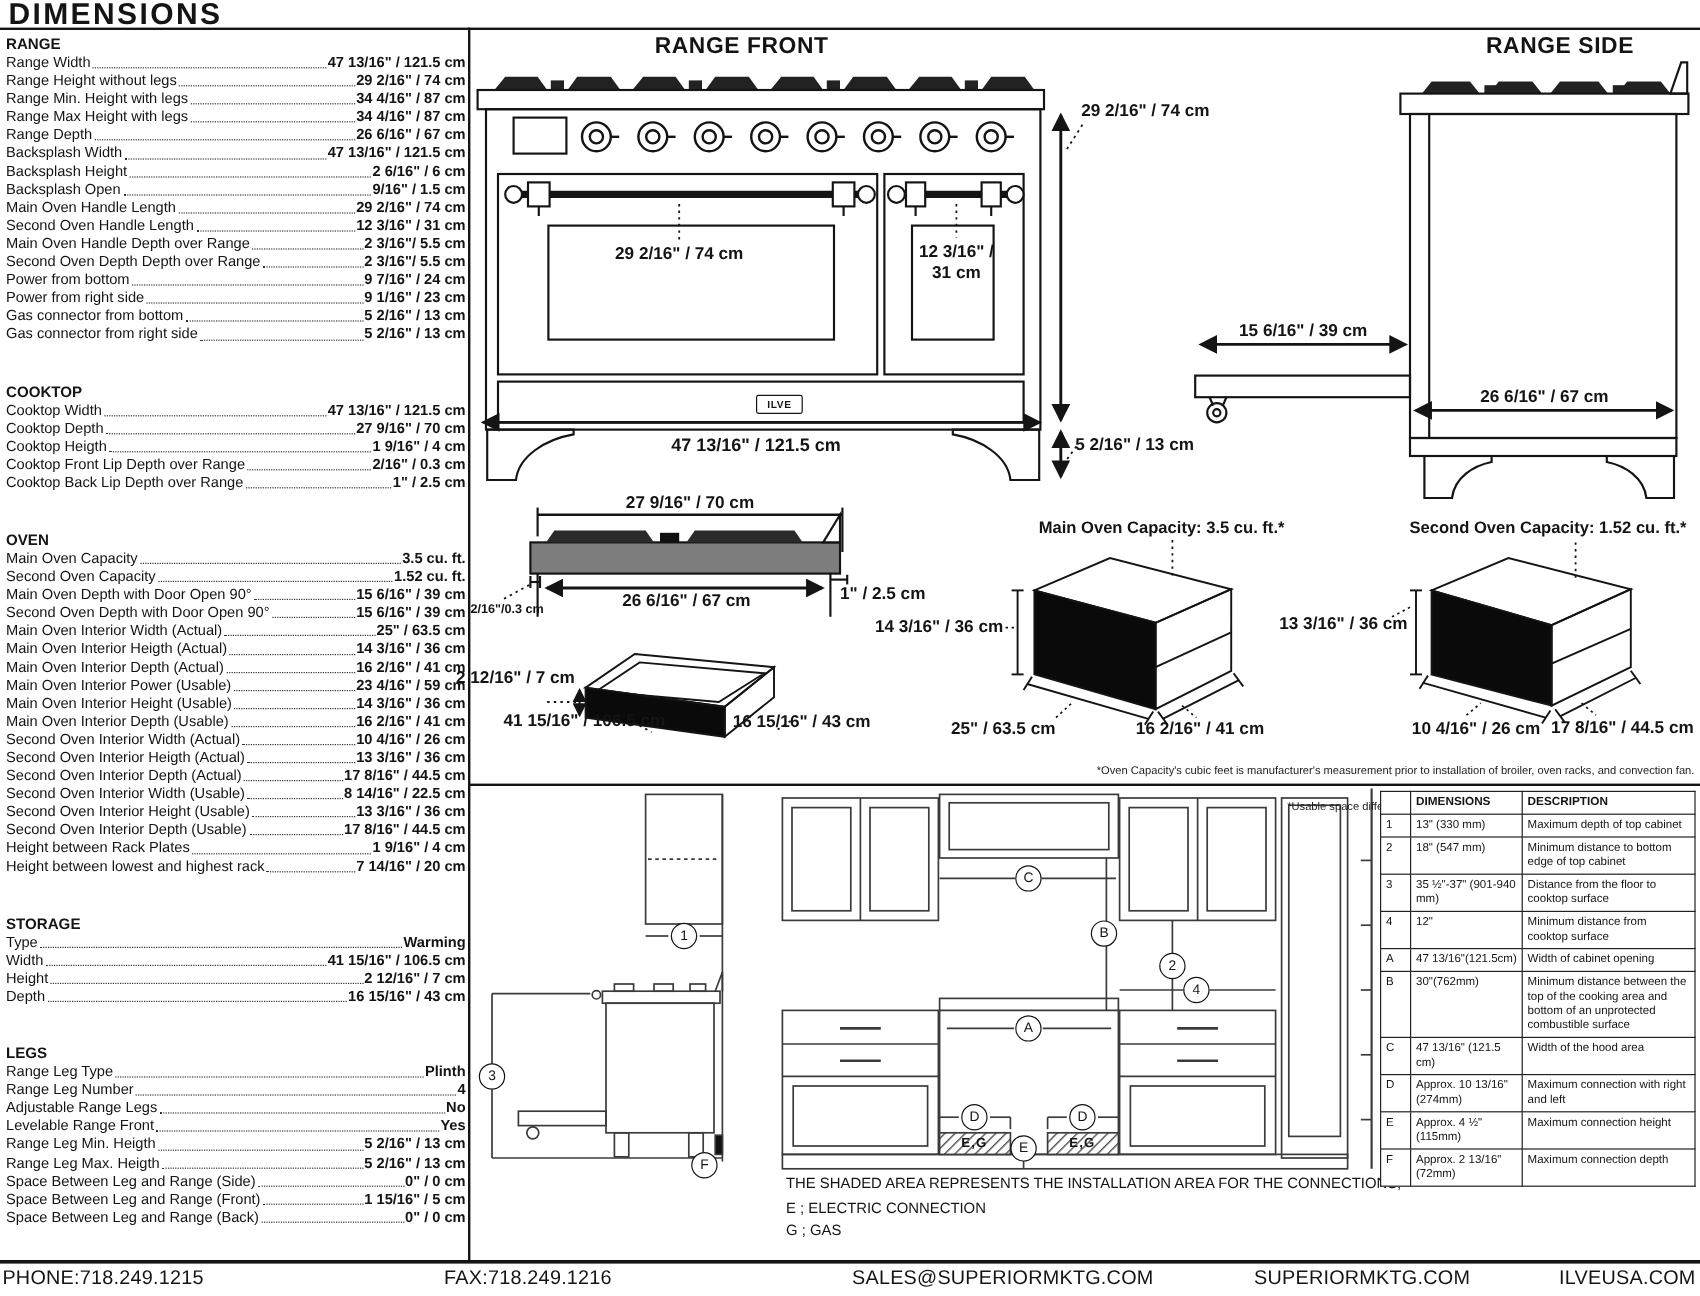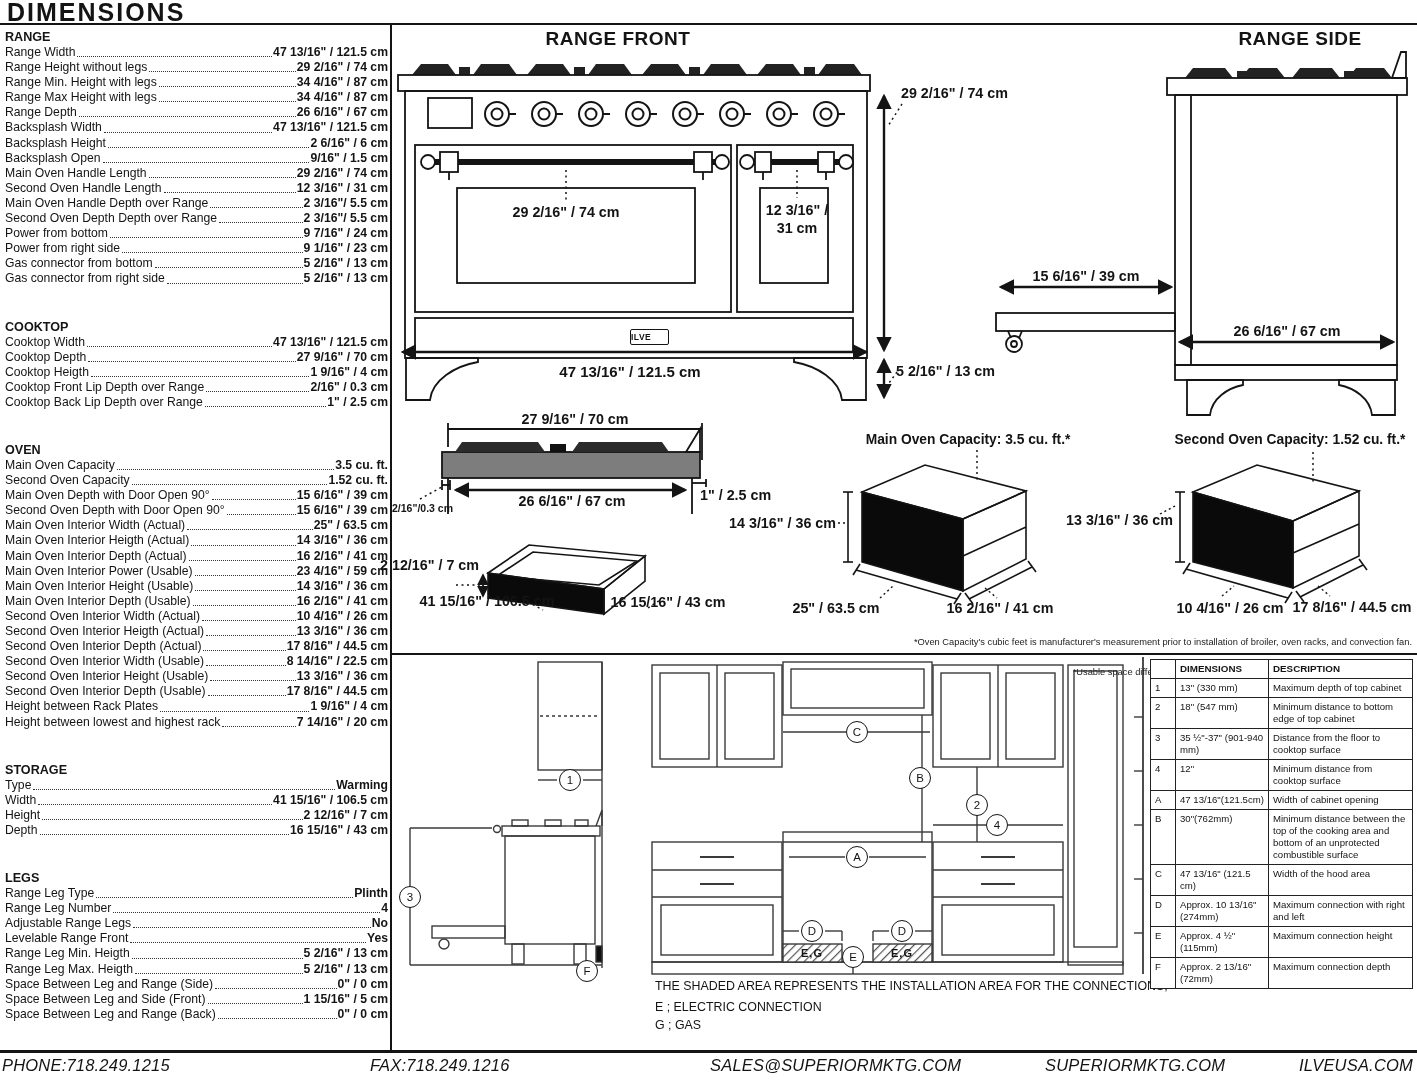--- a/index.html
+++ b/index.html
@@ -21,30 +21,30 @@
   .dim{position:absolute;font-weight:bold;font-size:14.3px;white-space:nowrap;}
   .dim.center{transform:translateX(-50%);}
   .dim.rightA{transform:translateX(-100%);}
   .dim.small{font-size:10.5px;}
   .footnote{position:absolute;right:5px;font-size:9.3px;color:#222;white-space:nowrap;text-align:right;}
   .marker{position:absolute;width:20px;height:20px;border:1.5px solid #141414;border-radius:50%;
           background:#fff;font-size:11.5px;line-height:20px;text-align:center;transform:translate(-50%,-50%);z-index:3;}
   .eg-label{position:absolute;font-size:11px;font-weight:bold;letter-spacing:1px;transform:translate(-50%,-50%);z-index:3;}
   .note-line{position:absolute;font-size:12.4px;white-space:nowrap;}
   .brand-badge{position:absolute;left:630px;top:329px;width:37px;height:14px;border:1.5px solid #141414;
-          border-radius:2px;font-size:8.5px;font-weight:bold;text-align:left;line-height:14px;letter-spacing:.5px;}
+          border-radius:2px;font-size:8.5px;font-weight:bold;text-align:center;line-height:14px;letter-spacing:.5px;}
   
   #install-table{position:absolute;left:1150px;top:659px;width:263px;border-collapse:collapse;
           font-size:9.6px;background:#fff;}
   #install-table th,#install-table td{border:1px solid #222;padding:3px 4px;vertical-align:top;text-align:left;line-height:1.25;}
   #install-table th{font-weight:bold;font-size:9.8px;}
   #install-table td:first-child{width:16px;}
   #install-table td:nth-child(2){width:84px;}
   
-  .footer-item{position:absolute;top:1056px;font-size:16.5px;letter-spacing:.2px;white-space:nowrap;font-style:italic;}
+  .footer-item{position:absolute;top:1056px;font-size:16.5px;letter-spacing:.2px;white-space:nowrap;}
   svg{position:absolute;left:0;top:0;}
 </style>
 </head>
 <body>
 
 <div id="page">
 
   <div id="page-title">DIMENSIONS</div>
   <div class="hline" style="left:0;top:23px;width:1417px;height:2.4px;"></div>
   <div class="vline" style="left:390px;top:23px;width:2px;height:1028px;"></div>
@@ -310,21 +310,21 @@
           <span class="spec-label">Range Leg Max. Heigth</span>
           <span class="spec-leader"></span>
           <span class="spec-value">5 2/16" / 13 cm</span>
         </div>
         <div class="spec-row">
           <span class="spec-label">Space Between Leg and Range (Side)</span>
           <span class="spec-leader"></span>
           <span class="spec-value">0" / 0 cm</span>
         </div>
         <div class="spec-row">
-          <span class="spec-label">Space Between Leg and Side (Front)</span>
+          <span class="spec-label">Space Between Leg and Range (Front)</span>
           <span class="spec-leader"></span>
           <span class="spec-value">1 15/16" / 5 cm</span>
         </div>
         <div class="spec-row">
           <span class="spec-label">Space Between Leg and Range (Back)</span>
           <span class="spec-leader"></span>
           <span class="spec-value">0" / 0 cm</span>
         </div>
       </div>
     </div>

